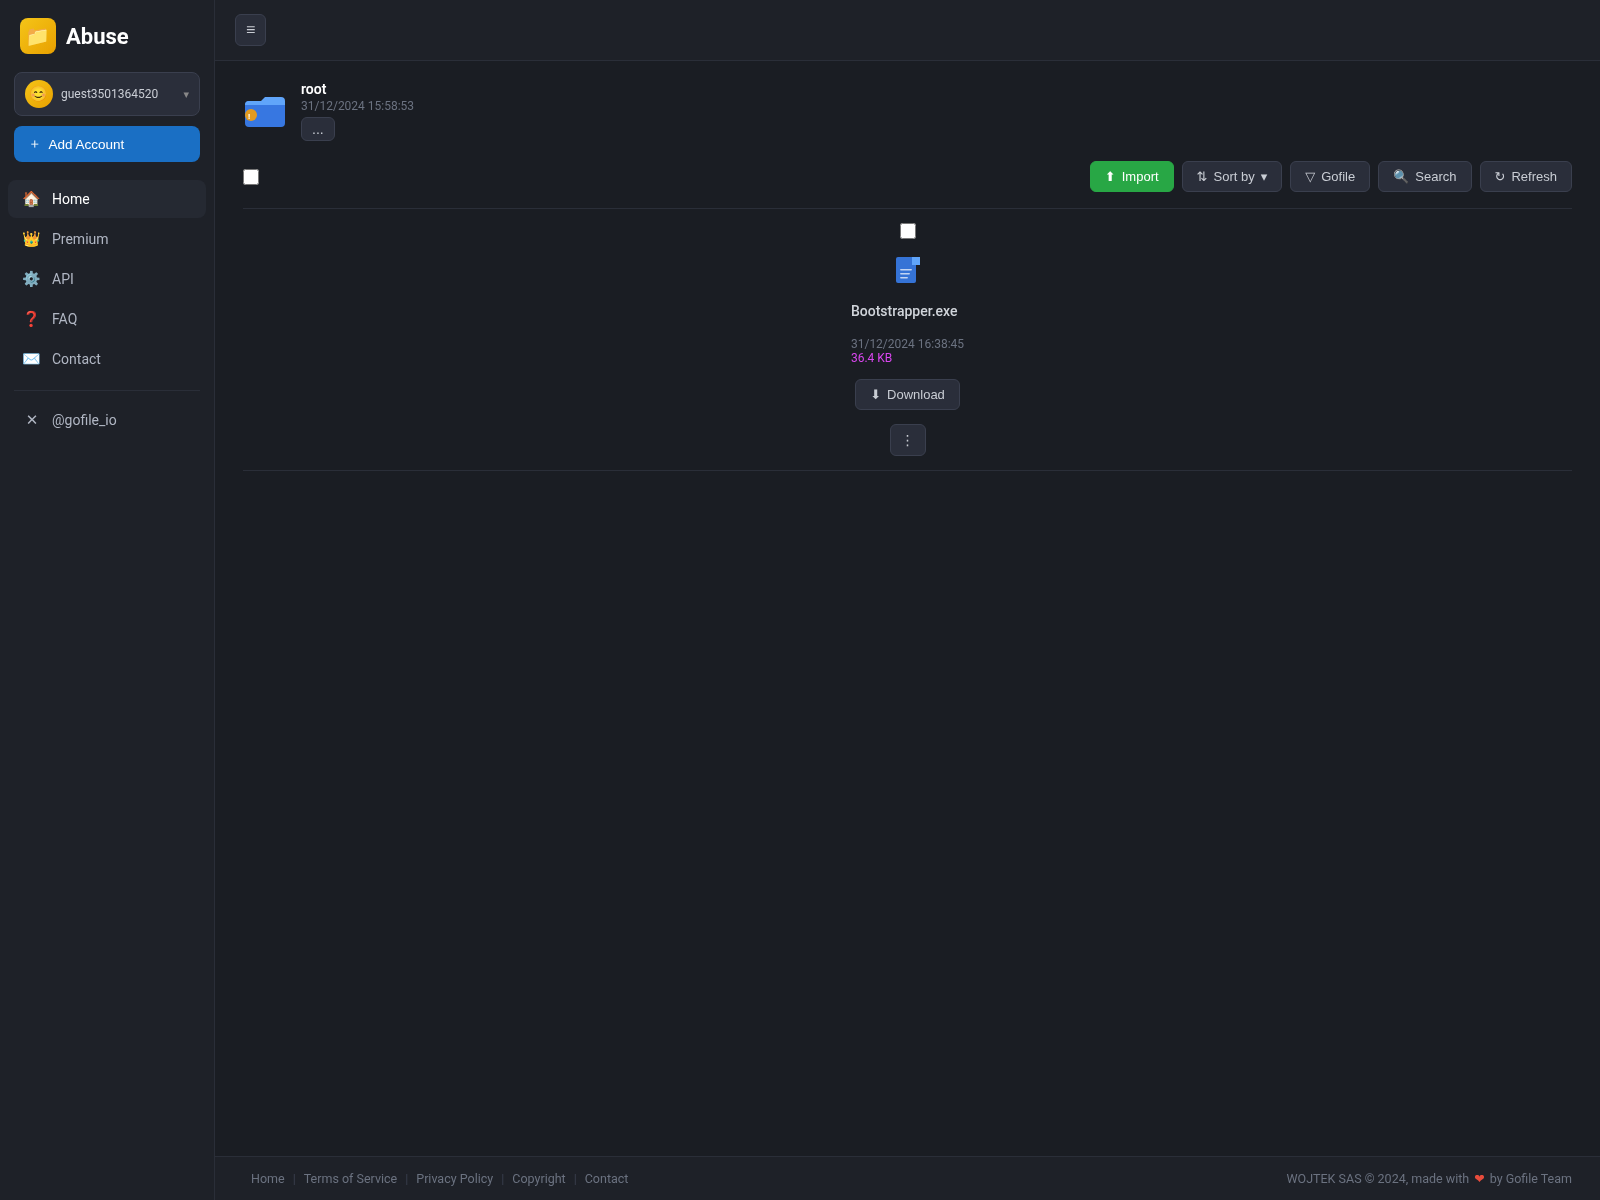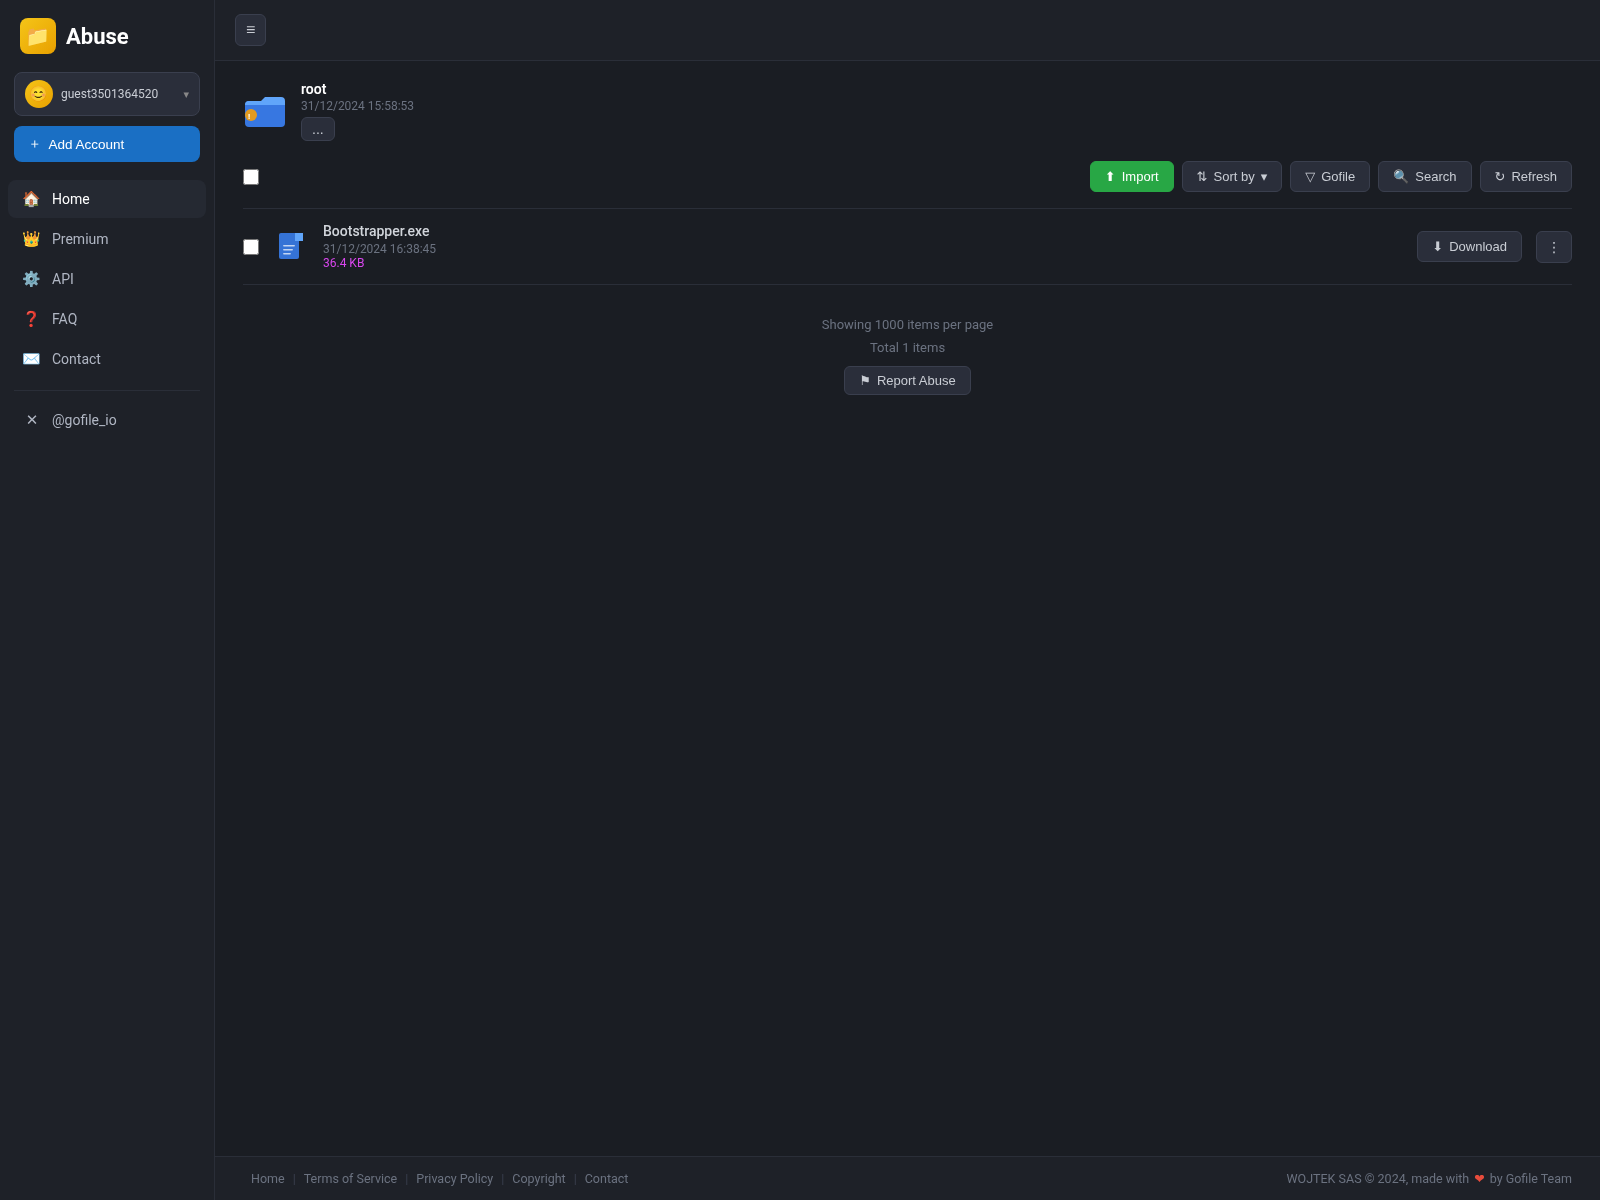--- a/index.html
+++ b/index.html
@@ -235,20 +235,21 @@
       height: 1px;
       background: #2a2e38;
       margin-bottom: 0;
     }
     .file-row {
       display: flex;
       align-items: center;
       gap: 14px;
       padding: 14px 0;
       border-bottom: 1px solid #2a2e38;
+      flex-direction: column;
     }
     .file-checkbox {
       width: 16px;
       height: 16px;
       cursor: pointer;
       accent-color: #1a6fc4;
       flex-shrink: 0;
     }
     .file-icon {
       width: 36px;
@@ -260,21 +261,21 @@
     }
     .file-info { flex: 1; }
     .file-name {
       font-size: 14px;
       font-weight: 500;
       color: #d1d5db;
     }
     .file-meta {
       font-size: 12px;
       color: #6b7280;
-      margin-top: 3px;
+      margin-top: 18px;
     }
     .file-size {
       font-size: 12px;
       color: #d946ef;
     }
     .btn-download {
       background: #2a2e3a;
       border: 1px solid #3a3f4e;
       border-radius: 6px;
       color: #c9cdd4;
@@ -486,28 +487,20 @@
         </div>
         <button class="btn-download">
           <span>⬇</span>
           <span>Download</span>
         </button>
         <button class="btn-more">
           <span>⋮</span>
         </button>
       </div>
 
-      <div class="pagination-area">
-        <div>Showing 1000 items per page</div>
-        <div>Total 1 items</div>
-        <button class="report-abuse-btn">
-          <span>⚑</span>
-          <span>Report Abuse</span>
-        </button>
-      </div>
 
     </div>
 
     <footer class="footer">
       <div class="footer-links">
         <a class="footer-link">Home</a>
         <span class="footer-sep"> | </span>
         <a class="footer-link">Terms of Service</a>
         <span class="footer-sep"> | </span>
         <a class="footer-link">Privacy Policy</a>

